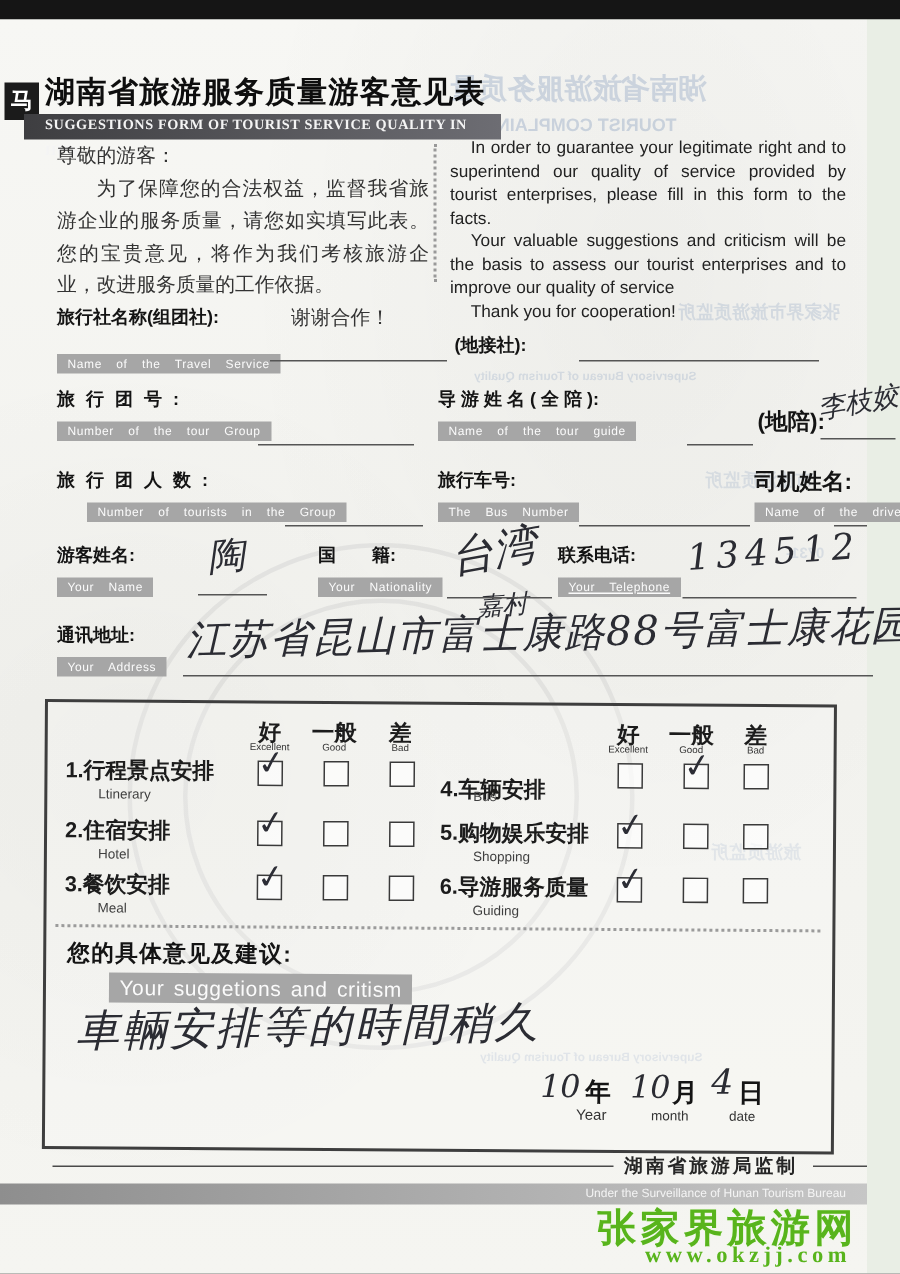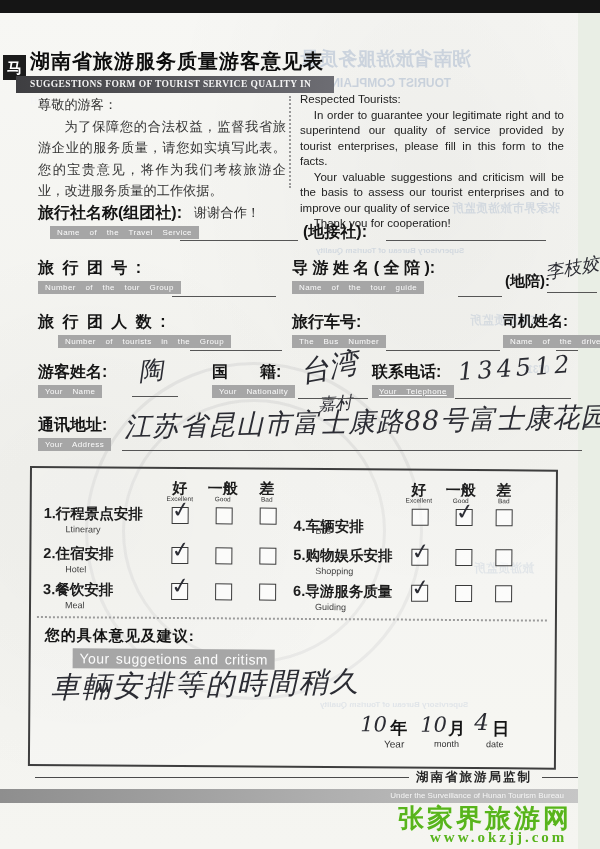--- a/index.html
+++ b/index.html
@@ -20,21 +20,21 @@
          font-size:9.5px;letter-spacing:.4px;padding:0 0 0 14px;}
   .mirror{transform:scaleX(-1);}
   .bleed{color:#93a7c4;font-weight:bold;white-space:nowrap;}
   .introzh{width:248px;font-family:"DejaVu Serif",serif;font-size:13.2px;line-height:21.5px;
            color:#333;text-align:justify;}
   .introzh .ind{text-indent:2em;}
   .introzh .thanks{text-align:right;padding-right:26px;}
   .introen{width:264px;font-size:11.5px;line-height:15.5px;color:#222;text-align:justify;}
   .introen .ind{text-indent:1.2em;}
   .dotsep{border-left:2px dotted #999;width:0;height:92px;}
-  .flabel{font-weight:bold;font-size:16px;color:#141414;white-space:nowrap;}
+  .flabel{font-weight:bold;font-size:12px;color:#141414;white-space:nowrap;}
   .sub{display:inline-block;background:#a6a6a6;color:#fbfbfb;font-size:8px;
        padding:2px 7px;letter-spacing:.4px;word-spacing:7px;white-space:nowrap;}
   .uline{border-bottom:1.5px solid #555;height:0;}
   .hand{font-family:"DejaVu Serif",serif;font-style:italic;color:#2b2c33;white-space:nowrap;}
   .ratebox{left:30px;top:466px;width:524px;height:296px;border:2px solid #3e3e3e;
            transform:rotate(.4deg);transform-origin:top left;background:rgba(255,255,255,.18);}
   .colzh{font-weight:bold;font-size:15px;text-align:center;}
   .colen{font-size:6.5px;color:#333;text-align:center;}
   .itemzh{font-weight:bold;font-size:14.5px;white-space:nowrap;}
   .itemen{font-size:9px;color:#3f3f3f;}
@@ -80,28 +80,27 @@
   <div class="abs title" style="left:30px;top:48px;">湖南省旅游服务质量游客意见表</div>
   <div class="abs enbar" style="left:16px;top:76px;width:304px;">SUGGESTIONS FORM OF TOURIST SERVICE QUALITY IN HUN</div>
 
   <div class="abs introzh" style="left:38px;top:94px;">
     <div>尊敬的游客：</div>
     <div class="ind">为了保障您的合法权益，监督我省旅游企业的服务质量，请您如实填写此表。您的宝贵意见，将作为我们考核旅游企业，改进服务质量的工作依据。</div>
     <div class="thanks">谢谢合作！</div>
   </div>
   <div class="abs dotsep" style="left:289px;top:96px;"></div>
   <div class="abs introen" style="left:300px;top:92px;">
-    <div>Respected Tourists:</div>
     <div class="ind">In order to guarantee your legitimate right and to superintend our quality of service provided by tourist enterprises, please fill in this form to the facts.</div>
     <div class="ind">Your valuable suggestions and criticism will be the basis to assess our tourist enterprises and to improve our quality of service</div>
     <div class="ind">Thank you for cooperation!</div>
   </div>
 
   <div class="abs flabel" style="left:38px;top:203px;">旅行社名称(组团社):</div>
-  <div class="abs sub" style="left:38px;top:226px;margin-left:12px;">Name of the Travel Service</div>
+  <div class="abs sub" style="left:38px;top:236px;">Name of the Travel Service</div>
   <div class="abs uline" style="left:180px;top:240px;width:118px;"></div>
   <div class="abs flabel" style="left:303px;top:222px;">(地接社):</div>
   <div class="abs uline" style="left:386px;top:240px;width:160px;"></div>
 
   <div class="abs flabel" style="left:38px;top:258px;letter-spacing:2px;">旅 行 团 号 :</div>
   <div class="abs sub" style="left:38px;top:281px;">Number of the tour Group</div>
   <div class="abs uline" style="left:172px;top:296px;width:104px;"></div>
   <div class="abs flabel" style="left:292px;top:258px;">导 游 姓 名 ( 全 陪 ):</div>
   <div class="abs sub" style="left:292px;top:281px;">Name of the tour guide</div>
   <div class="abs uline" style="left:458px;top:296px;width:44px;"></div>

